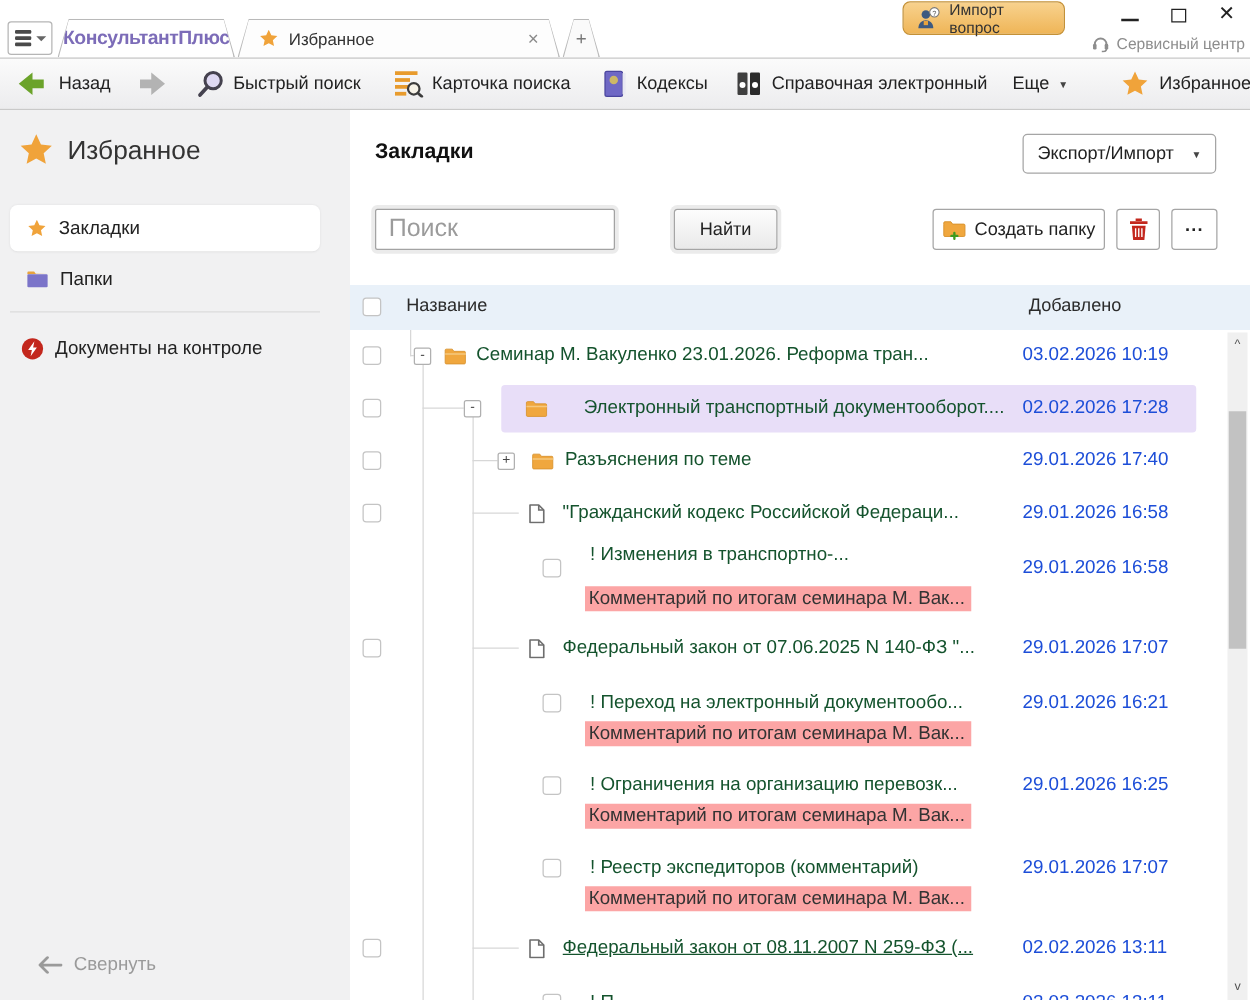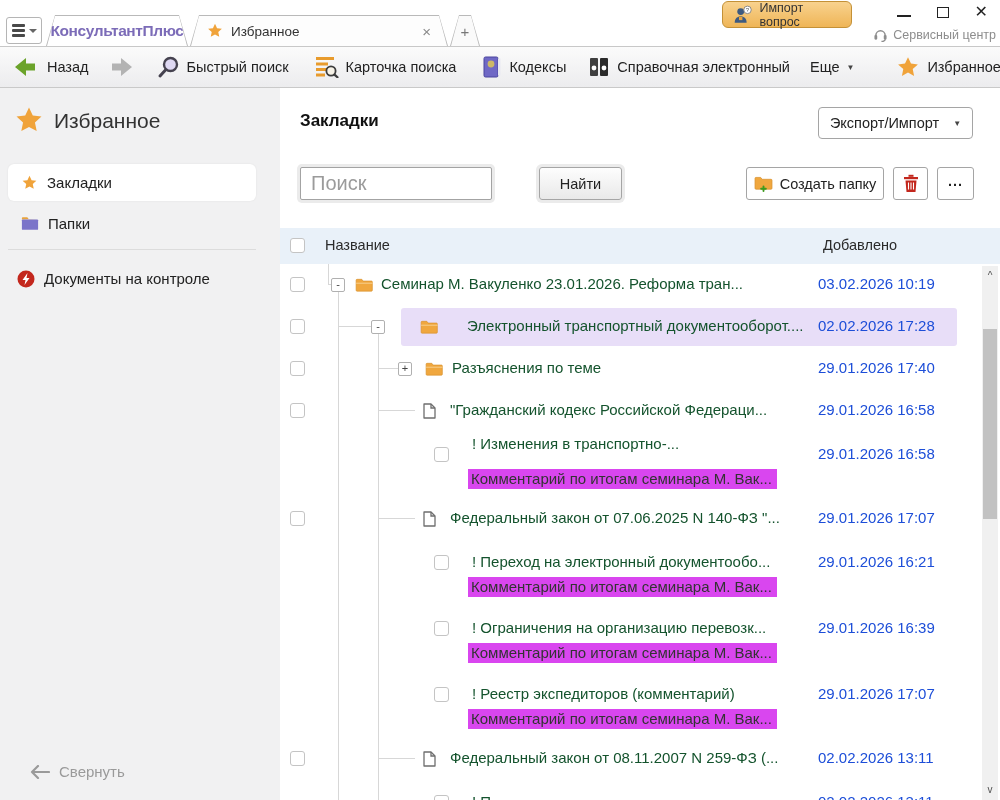--- a/index.html
+++ b/index.html
@@ -85,21 +85,21 @@
   .trow { position:relative; width:700px; }
   .trow .sel-cbx { position:absolute; left:10px; top:13px; }
   .hline { position:absolute; height:1px; background:#d7d7d7; top:20px; }
   .elbow-v { position:absolute; width:1px; background:#d7d7d7; left:48px; top:0; height:21px; }
   .expander { position:absolute; top:14px; width:14px; height:14px; background:#fff; border:1px solid #b0b0b0;
     border-radius:2px; color:#444; font-size:11px; line-height:11px; text-align:center; z-index:2; }
   .row-icon { position:absolute; top:13px; z-index:2; }
   .row-name { position:absolute; right:168px; top:11px; font-size:15px; color:#14532d;
     white-space:nowrap; overflow:hidden; text-overflow:clip; z-index:2; }
   .row-date { position:absolute; left:538px; top:11px; font-size:15px; color:#1d4ed8; white-space:nowrap; z-index:2; }
-  .row-comment { position:absolute; top:37px; font-size:15px; color:#333; background:#d946ef;
+  .row-comment { position:absolute; top:37px; font-size:15px; color:#333; background:#fca5a5;
     padding:1px 5px 2px 3px; white-space:nowrap; z-index:2;text-align:center; }
   .sel-bg { position:absolute; left:121px; right:23px; top:2px; bottom:2px; background:#e8def8; border-radius:3px; z-index:1; }
   .bm-cbx { position:absolute; left:154px; top:15px; z-index:2; }
 
   
   .scrollbar { position:absolute; left:702px; top:178px; width:16px; height:534px; background:#f0f0f0; }
   .scroll-arrow { position:absolute; left:0; width:16px; height:16px; color:#505050; font-size:10px;
     text-align:center; line-height:16px; }
   .scroll-up { top:2px; }
   .scroll-down { bottom:2px; }
@@ -372,36 +372,36 @@
         <div class="trow" style="height: 66px;">
           <div class="cbx bm-cbx"></div>
           <span class="row-name" style="left:192px;top:13px;">! Переход на электронный документообо...</span>
           <span class="row-comment" style="left:188px;">Комментарий по итогам семинара М. Вак...</span>
           <span class="row-date" style="top:13px;">29.01.2026 16:21</span>
         </div>
         <div class="trow" style="height: 66px;">
           <div class="cbx bm-cbx"></div>
           <span class="row-name" style="left:192px;top:13px;">! Ограничения на организацию перевозк...</span>
           <span class="row-comment" style="left:188px;">Комментарий по итогам семинара М. Вак...</span>
-          <span class="row-date" style="top:13px;">29.01.2026 16:39</span>
+          <span class="row-date" style="top:13px;">29.01.2026 16:25</span>
         </div>
         <div class="trow" style="height: 66px;">
           <div class="cbx bm-cbx"></div>
           <span class="row-name" style="left:192px;top:13px;">! Реестр экспедиторов (комментарий)</span>
           <span class="row-comment" style="left:188px;">Комментарий по итогам семинара М. Вак...</span>
           <span class="row-date" style="top:13px;">29.01.2026 17:07</span>
         </div>
         <div class="trow" style="height: 42px;">
           <div class="cbx sel-cbx"></div>
           <div class="hline" style="left:98px;width:37px;"></div>
           <span class="row-icon" style="left:143px;"><svg width="13" height="16" viewBox="0 0 13 16">
               <path d="M1 1h7l4 4v10H1z" fill="#fff" stroke="#6e6e6e" stroke-width="1.3" stroke-linejoin="round"></path>
               <path d="M8 1v4h4" fill="none" stroke="#6e6e6e" stroke-width="1.3"></path>
             </svg></span>
-          <span class="row-name" style="left:170px;">Федеральный закон от 08.11.2007 N 259-ФЗ (...</span>
+          <span class="row-name" style="left:170px;text-decoration:underline;">Федеральный закон от 08.11.2007 N 259-ФЗ (...</span>
           <span class="row-date" style="top:11px;">02.02.2026 13:11</span>
         </div>
         <div class="trow" style="height: 42px;">
           <div class="cbx bm-cbx"></div>
           <span class="row-name" style="left:192px;top:13px;">! П</span>
           <span class="row-date" style="top:13px;">02.02.2026 13:11</span>
         </div>
       </div>
 
     <div class="scrollbar">

